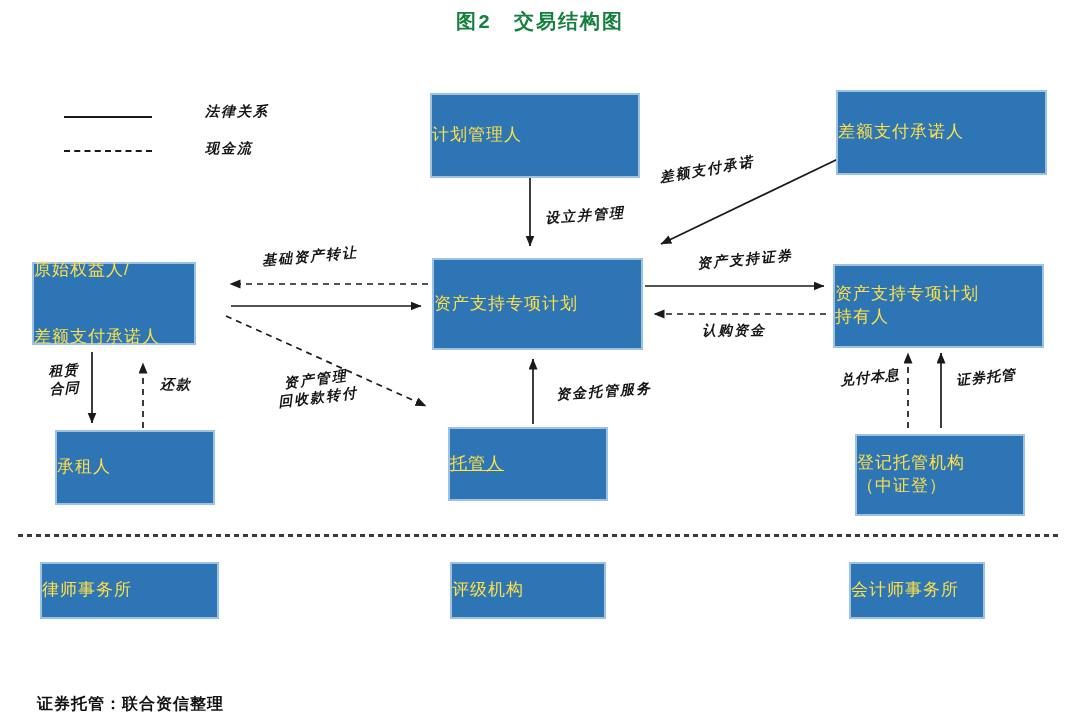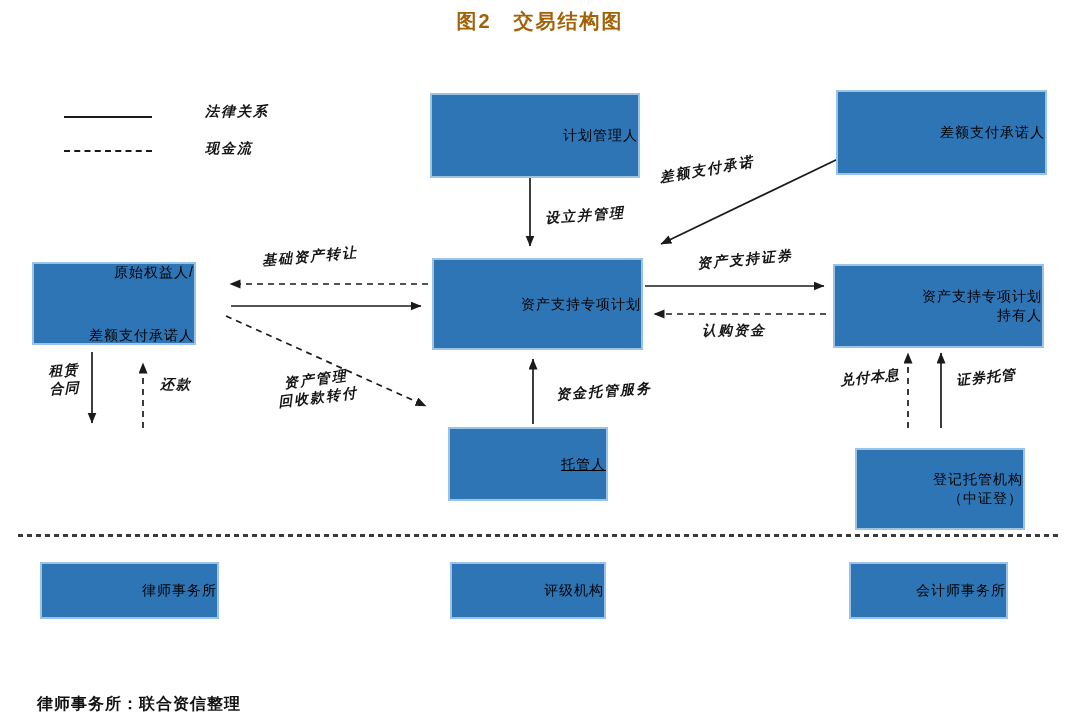--- a/index.html
+++ b/index.html
@@ -1,26 +1,26 @@
 <!DOCTYPE html>
 <html><head>
 <meta charset="utf-8">
 <style>
   html,body{margin:0;padding:0;background:#ffffff;}
   #canvas{position:relative;width:1080px;height:726px;background:#ffffff;overflow:hidden;
           font-family:"Liberation Sans",sans-serif;}
   .title{position:absolute;left:0;right:0;top:8px;text-align:center;
-         font-family:Liberation Sans, sans-serif;font-weight:bold;font-size:20px;color:#a16207;
+         font-family:Liberation Mono, monospace;font-weight:bold;font-size:20px;color:#15803d;
          letter-spacing:2px;}
   .src{position:absolute;left:37px;top:694px;font-family:"Liberation Serif",serif;
        font-weight:bold;font-size:16px;color:#111;letter-spacing:1px;}
 
   .node{position:absolute;background:#2E75B6;border:2px solid #9CC2E5;box-sizing:border-box;
-        color:#000000;display:flex;flex-direction:column;align-items:flex-end;justify-content:center;
-        font-size:14px;line-height:1.35;text-align:center;letter-spacing:1px;}
+        color:#fde047;display:flex;flex-direction:column;align-items:flex-start;justify-content:center;
+        font-size:17px;line-height:1.35;text-align:center;letter-spacing:1px;}
 
   .lbl{position:absolute;font-family:"Liberation Serif",serif;font-style:italic;
        font-size:14px;color:#141414;letter-spacing:2px;white-space:nowrap;font-weight:600;}
   .lbl.twoline{white-space:normal;text-align:center;line-height:1.3;}
 
   .legend-line{position:absolute;height:0;border-top:2px solid #1a1a1a;}
   .legend-line.dashed{border-top:2px dashed #1a1a1a;}
 
   .divider{position:absolute;left:18px;top:534px;width:1044px;height:3px;
            background:repeating-linear-gradient(90deg,#3a3a3a 0 5px,transparent 5px 9px);}
@@ -101,35 +101,38 @@
     <span>原始权益人/</span>
     <span>差额支付承诺人</span>
   </div>
   <div class="node" style="left:432px;top:258px;width:211px;height:92px;">
     <span>资产支持专项计划</span>
   </div>
   <div class="node" style="left:833px;top:264px;width:211px;height:84px;">
     <span>资产支持专项计划</span>
     <span>持有人</span>
   </div>
+  <div class="node" style="left:55px;top:430px;width:160px;height:75px;">
+    <span>承租人</span>
+  </div>
   <div class="node" style="left:448px;top:427px;width:160px;height:74px;text-decoration:underline;">
     <span>托管人</span>
   </div>
-  <div class="node" style="left:855px;top:448px;width:170px;height:82px;padding-left:48px;">
+  <div class="node" style="left:855px;top:434px;width:170px;height:82px;">
     <span>登记托管机构</span>
     <span>（中证登）</span>
   </div>
 
   <div class="divider"></div>
 
   <div class="node" style="left:40px;top:562px;width:179px;height:57px;">
     <span>律师事务所</span>
   </div>
   <div class="node" style="left:450px;top:562px;width:156px;height:57px;">
     <span>评级机构</span>
   </div>
-  <div class="node" style="left:849px;top:562px;width:159px;height:57px;">
+  <div class="node" style="left:849px;top:562px;width:136px;height:57px;">
     <span>会计师事务所</span>
   </div>
 
-  <div class="src">律师事务所：联合资信整理</div>
+  <div class="src">证券托管：联合资信整理</div>
 
 </div>
 
 </body></html>

